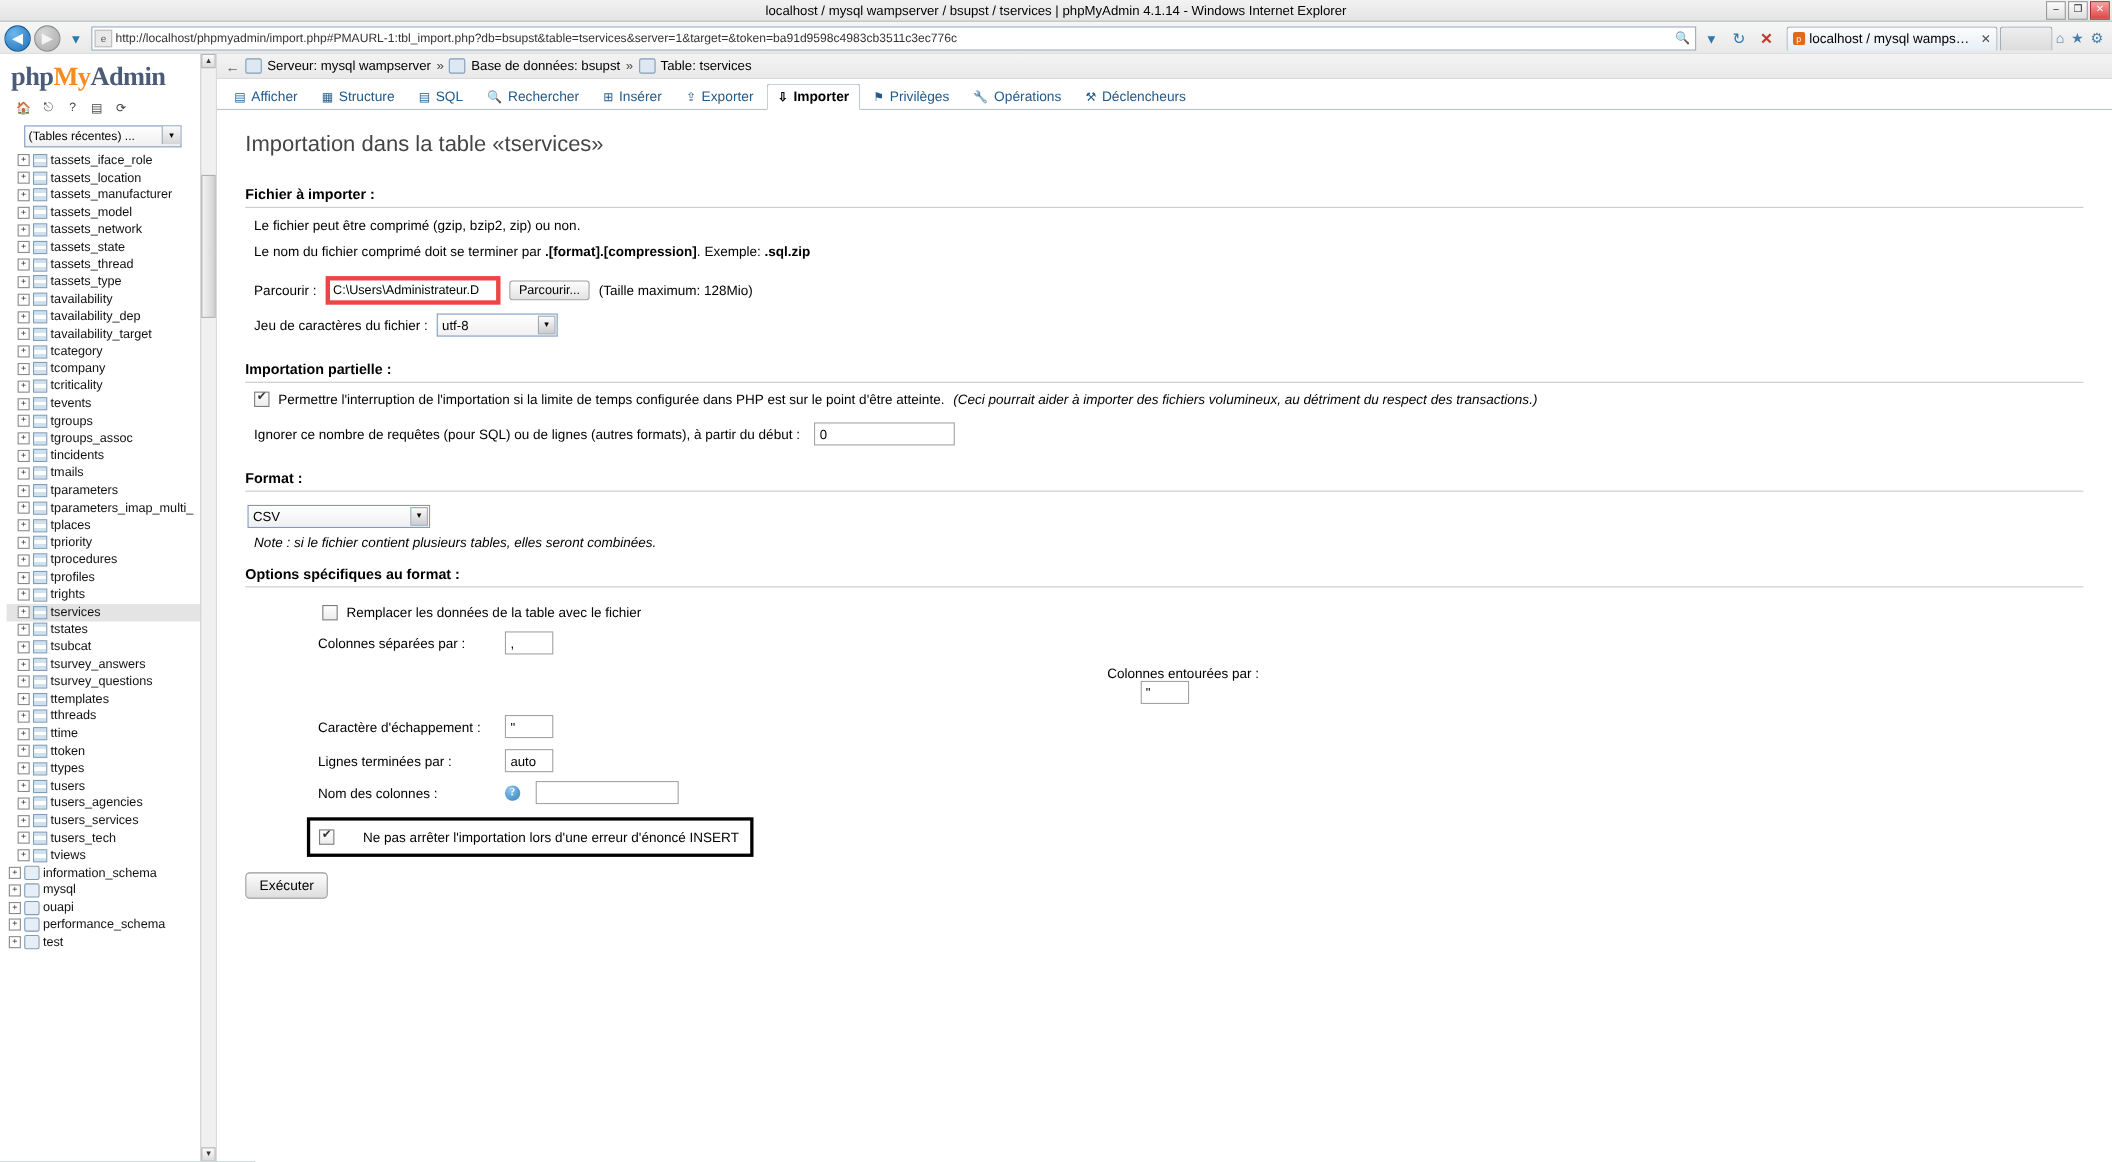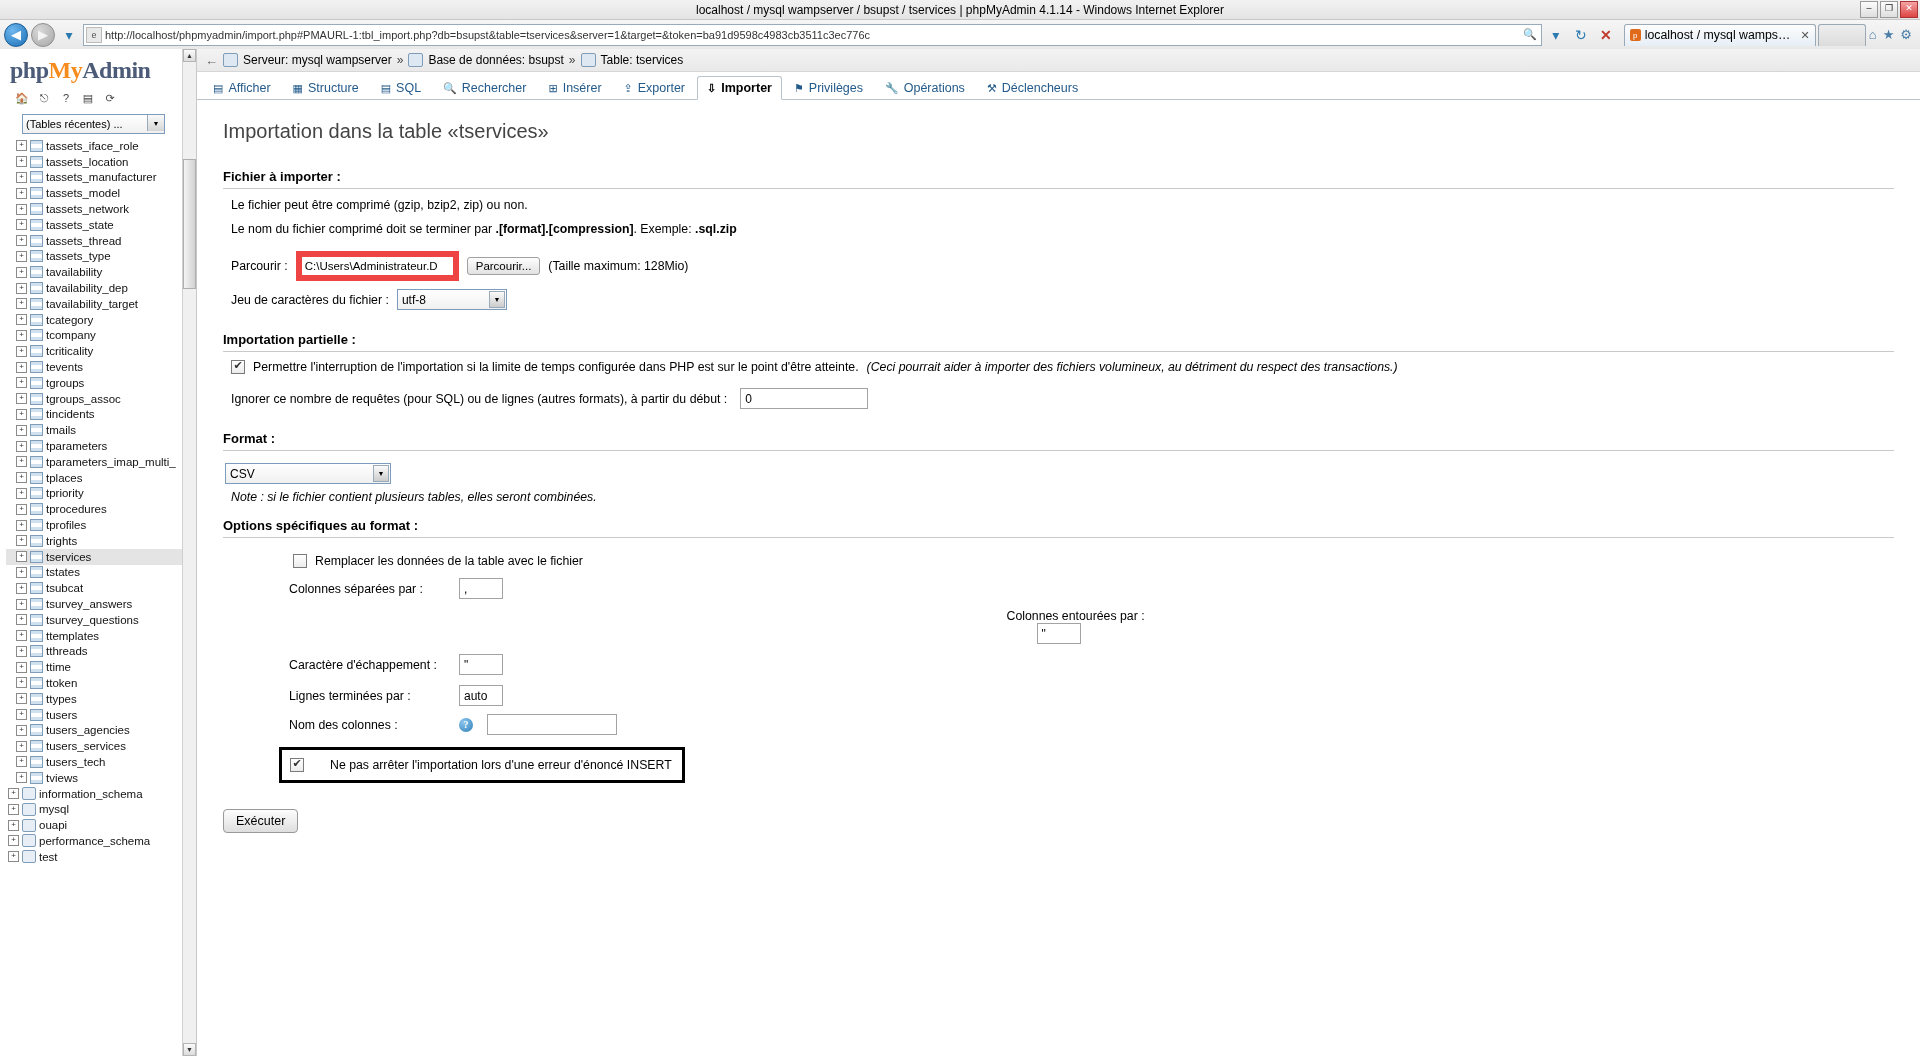--- a/index.html
+++ b/index.html
@@ -305,21 +305,21 @@
   }
   .row {
     display:flex;align-items:center;
     gap: 8px;
     margin-bottom: 8px;
     font-size:12.3px;
   }
   .label {font-size:12.3px;color:#000;}
   .fileinput {
     height:18px;width:148px;
-    border:6px solid #ef4444;
+    border:4px solid #ef4444;
     background:#fff;
     font-size:11.5px;
     display:flex;align-items:center;
     padding-left:3px;
     color:#000;
     overflow:hidden;white-space:nowrap;
   }
   .btn {
     background: linear-gradient(to bottom,#fdfdfd,#e2e2e2);
     border:1px solid #a0a0a0;
@@ -364,21 +364,21 @@
     color:#000;
   }
   .note {
     font-size:12.3px;font-style:italic;color:#000;margin: 6px 0 14px 0;
   }
   .fmt-row {
     display:flex;align-items:center;margin-bottom:6px;font-size:12.3px;
   }
   .fmt-label { width: 170px; padding-left:66px; }
   .exec-btn {
-    margin-top: 26px;
+    margin-top: 14px;
     background: linear-gradient(to bottom,#fdfdfd,#dedede);
     border:1px solid #999;
     border-radius:4px;
     font-size:12.5px;
     padding: 4px 12px;
     color:#000;
   }
   .highlight-box {
     border: 3px solid #000;
     padding: 8px 10px 8px 8px;

